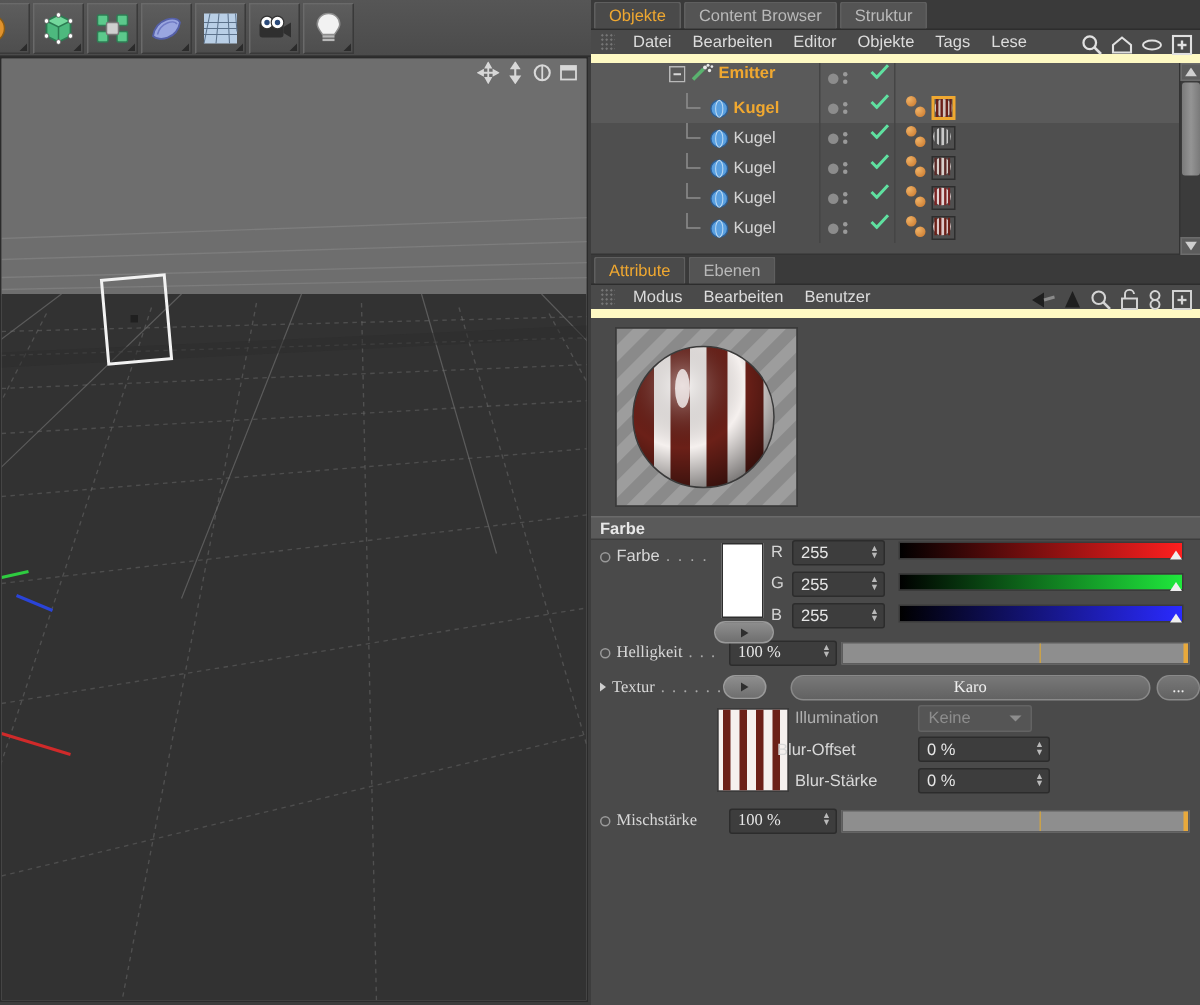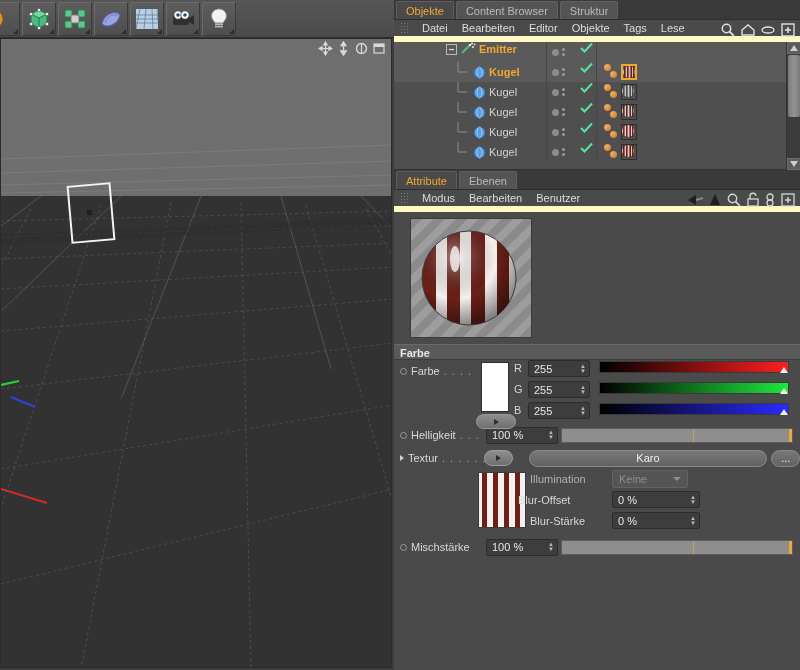--- a/index.html
+++ b/index.html
@@ -97,21 +97,21 @@
           border:1px solid #777; border-radius:3px; }
   .mtab.active { background:linear-gradient(#bcd8f2,#9cc3e8); color:#16324a; border-color:#7ba7cf; }
 
   .preview-wrap { padding:6px 0 6px 16px; }
   .preview { width:122px; height:120px; border:1px solid #3a3a3a; position:relative; overflow:hidden; }
 
   .sechdr { height:16px; line-height:16px; padding-left:6px; font-size:11px; font-weight:bold;
             color:#e8e8e8; background:#5a5a5a; border-top:1px solid #6a6a6a;
             border-bottom:1px solid #3c3c3c; }
 
-  .prow { display:flex; align-items:center; height:21px; padding-left:6px; }
+  .prow { display:flex; align-items:center; height:21px; padding-left:6px;font-family:Liberation Serif, serif; }
   .plabel { font-size:11px; color:#d8d8d8; white-space:nowrap; display:flex; align-items:center; gap:4px; }
   .radio { width:7px; height:7px; border:1px solid #9a9a9a; border-radius:50%; display:inline-block; }
   .dots-fill { letter-spacing:1px; color:#a9a9a9; }
   .tri { width:0;height:0;border-left:4px solid #cfcfcf;border-top:3px solid transparent;border-bottom:3px solid transparent; display:inline-block;}
 
   .numfield { height:17px; background:#3d3d3d; border:1px solid #2c2c2c;
               border-radius:2px; display:flex; align-items:center; justify-content:space-between;
               padding:0 3px 0 5px; color:#e6e6e6; font-size:11px; }
   .spin { display:flex; flex-direction:column; color:#b9b9b9; font-size:6px; line-height:5px; }
 

